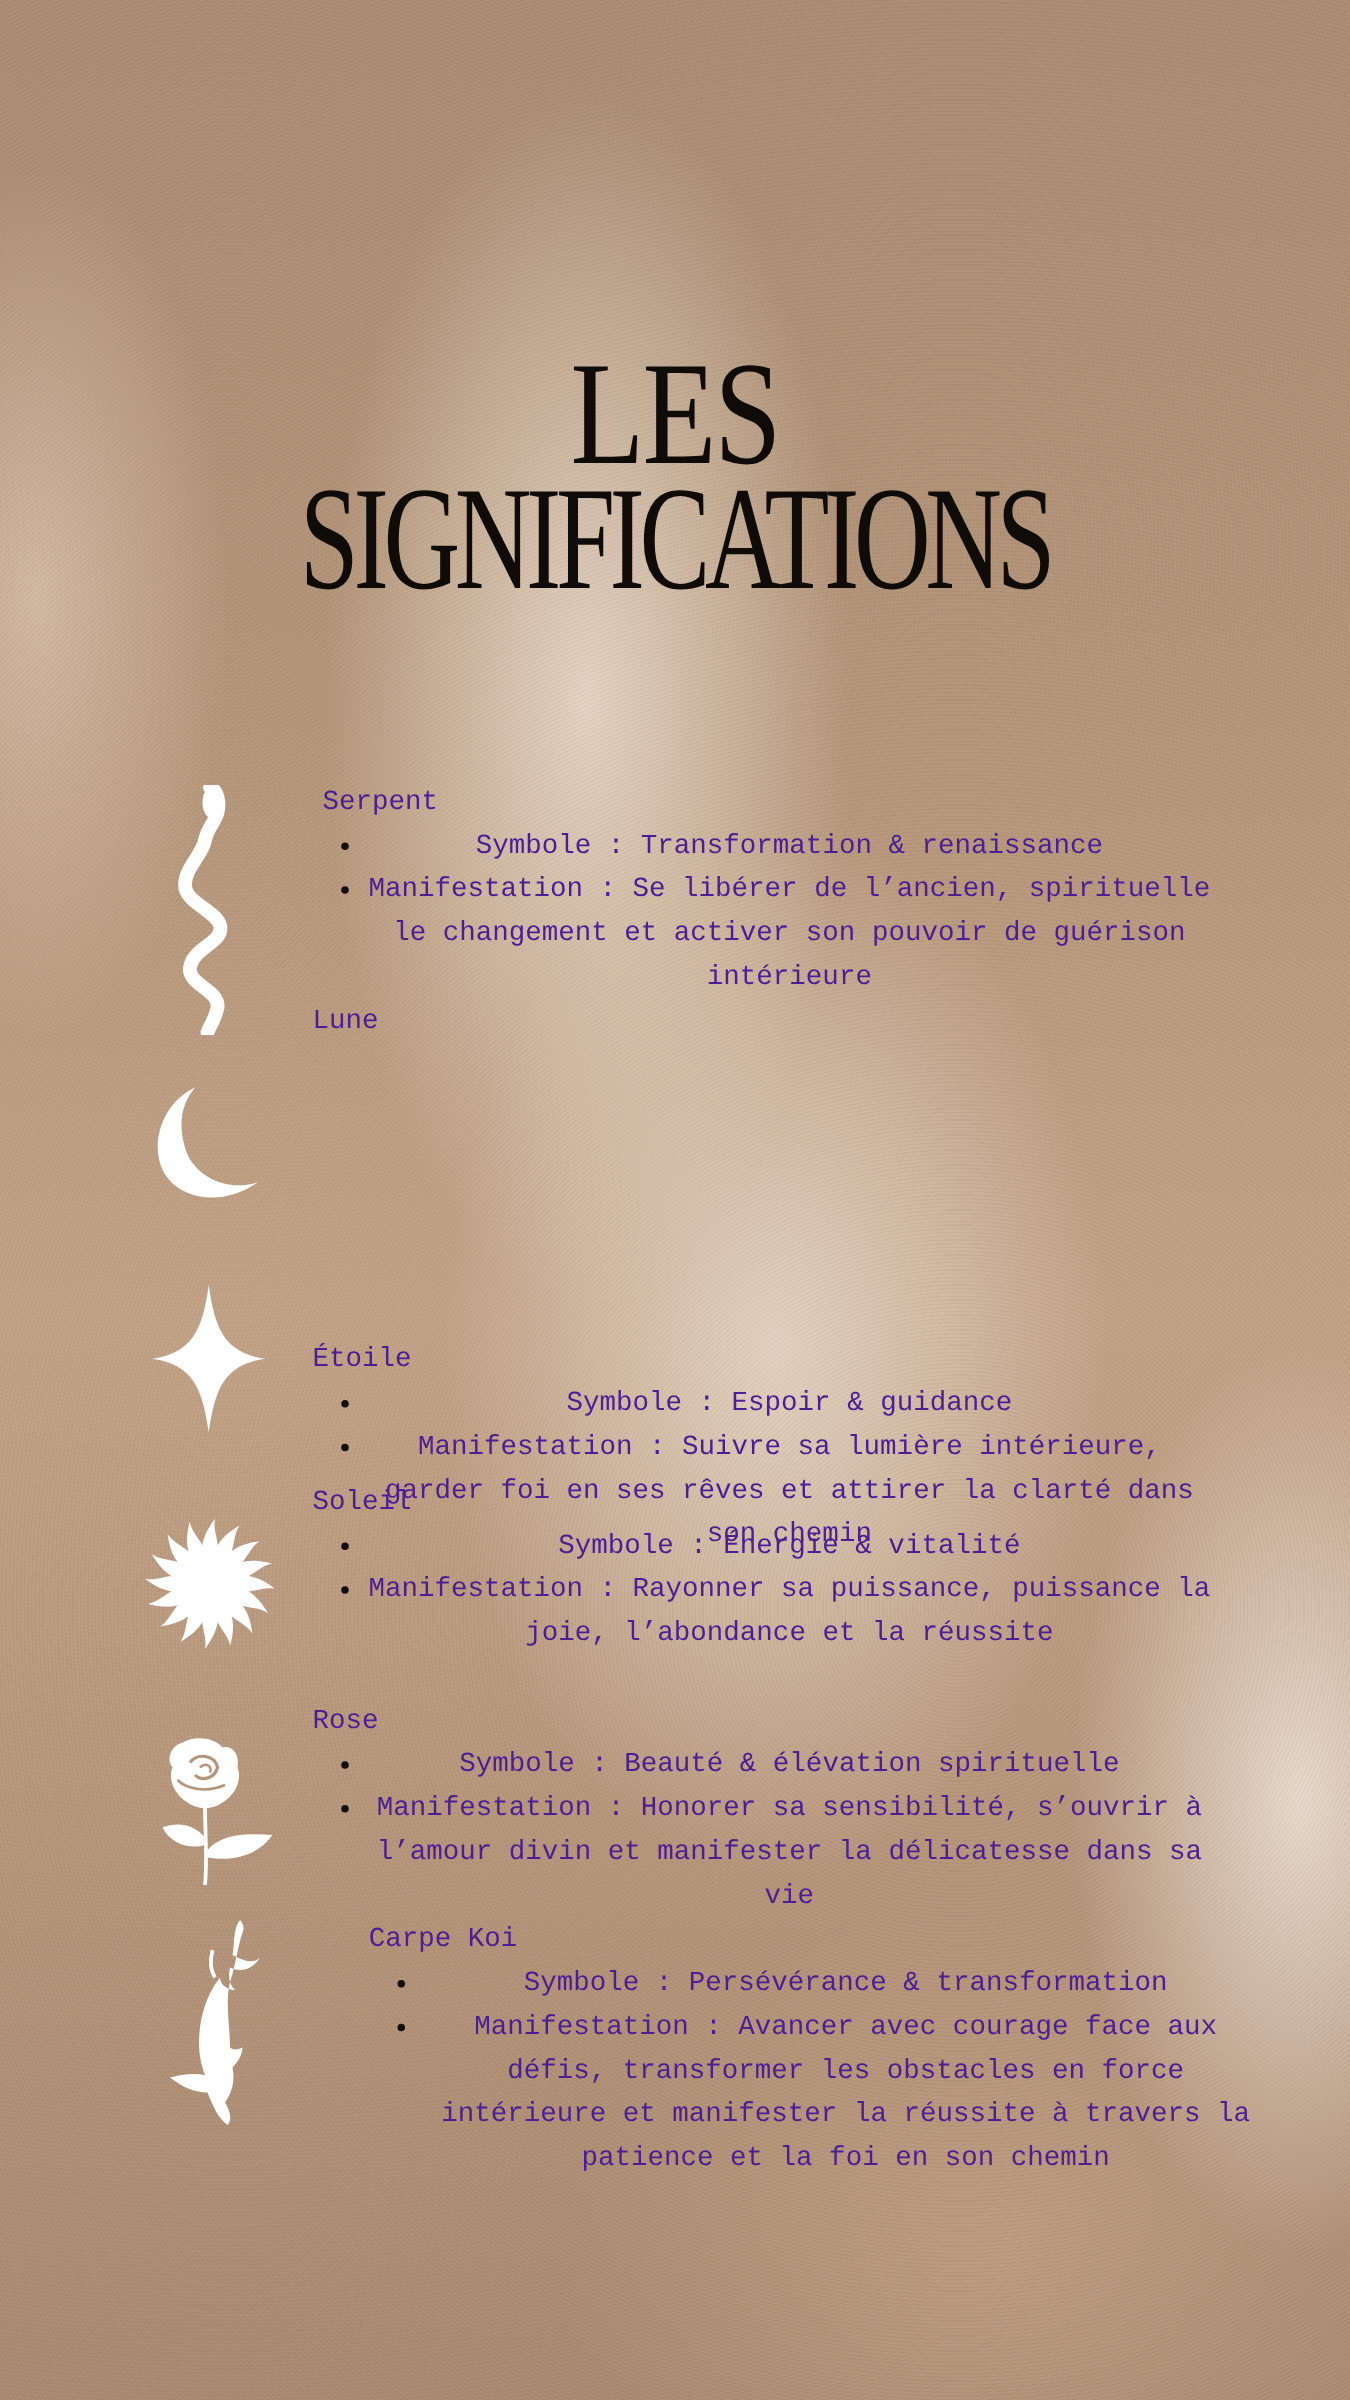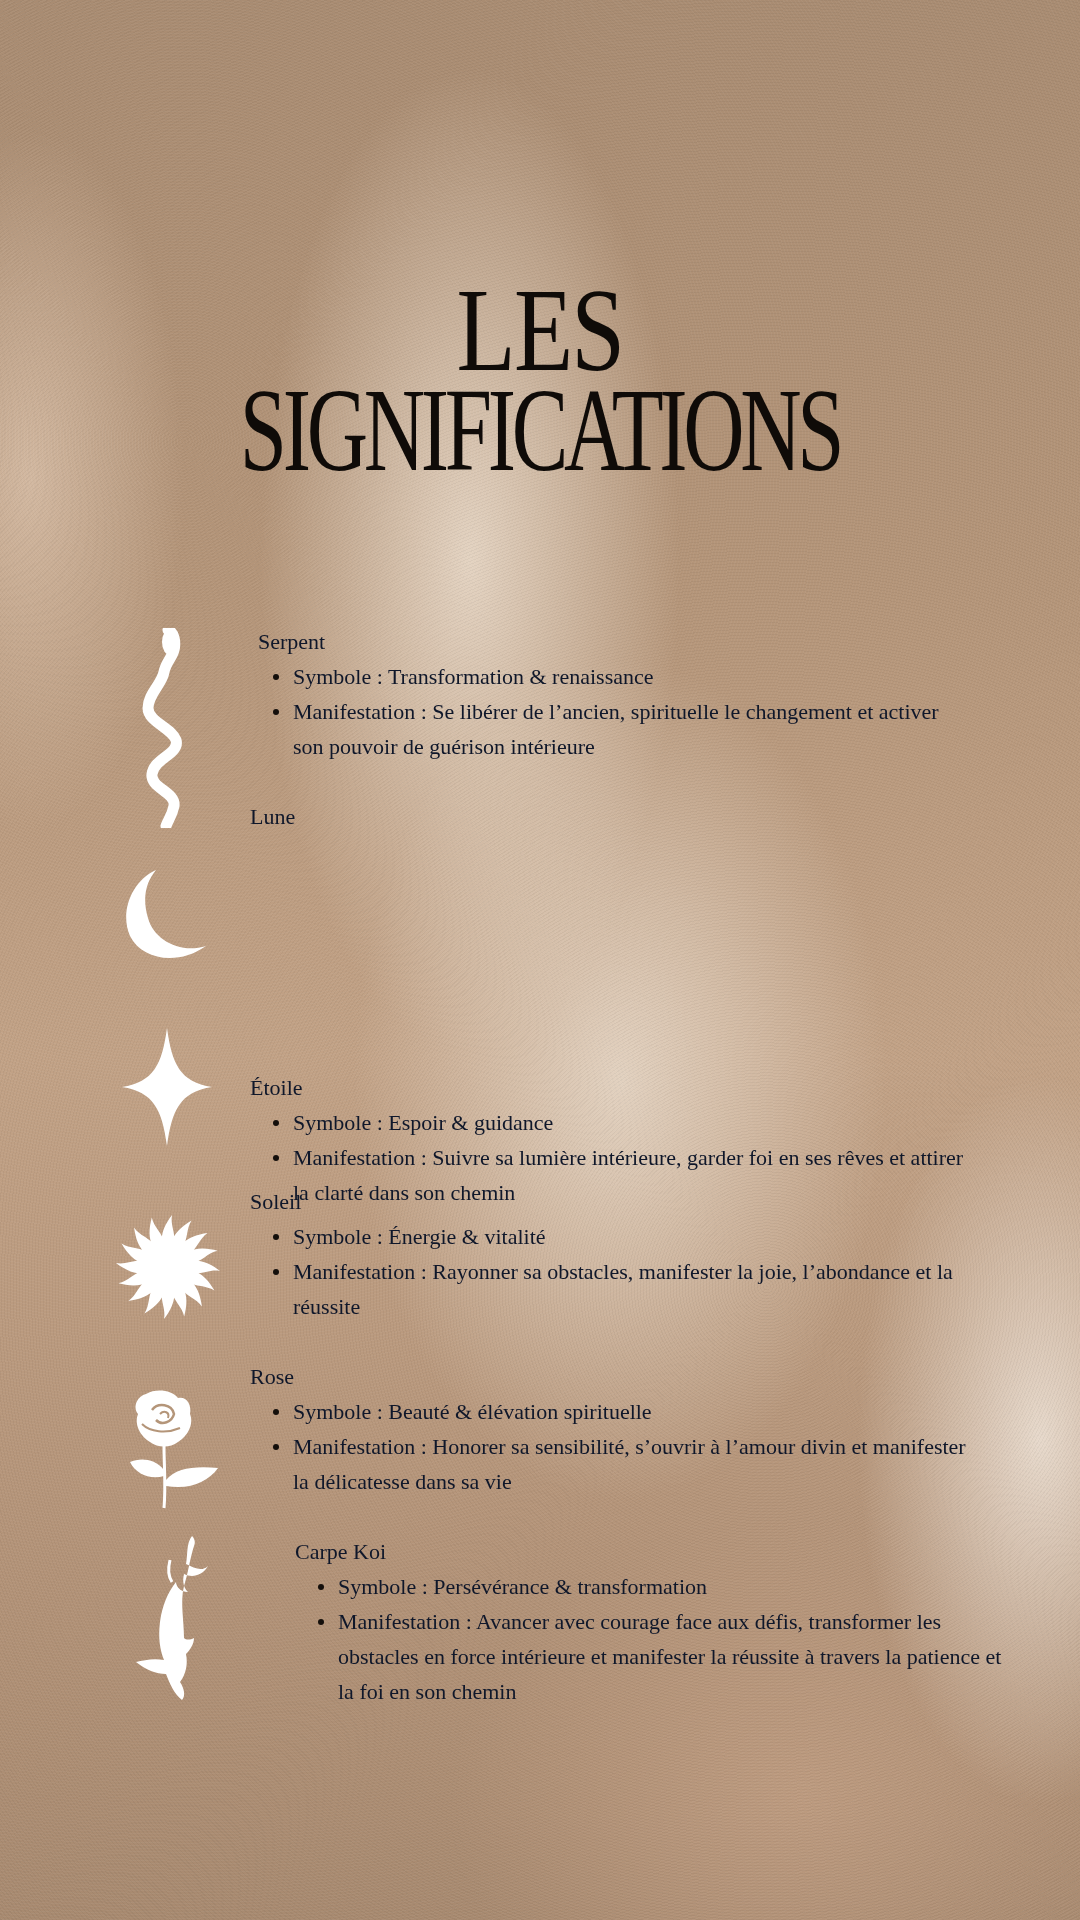--- a/index.html
+++ b/index.html
@@ -31,26 +31,26 @@
       transform-origin: center;
     }
     .title-line1 { top: 272px; font-size: 118px; line-height: 118px; letter-spacing: -2px; transform: scaleX(0.82); }
     .title-line2 { top: 372px; font-size: 118px; line-height: 118px; letter-spacing: -6px; transform: scaleX(0.72); }
 
     .section { position: absolute; left: 0; width: 1080px; }
     .icon { position: absolute; }
     .icon svg { display: block; }
     .content {
       position: absolute; left: 250px; width: 720px;
-      font-family: Liberation Serif, serif;
-      color: #0f172a; font-size: 22px; line-height: 35px;
+      font-family: Liberation Mono, monospace;
+      color: #4c1d95; font-size: 22px; line-height: 35px;
     }
     .heading { font-size: 22px; line-height: 35px; margin: 0; }
     ul { margin: 0; padding: 0 0 0 43px; list-style: none; }
-    li { position: relative; }
+    li { position: relative; text-align: center; }
     li::before {
       content: ""; position: absolute; left: -20px; top: 15px;
       width: 6px; height: 6px; border-radius: 50%; background: #140f0b;
     }
   </style>
 </head>
 <body>
 
 <div class="bg"></div>
 <div class="grain"></div>
@@ -122,21 +122,21 @@
         <path d="M-6 -22 C-8 -34 -2 -44 4 -52 C2 -42 8 -34 6 -22 Z" transform="rotate(292.5)"></path>
         <path d="M-6 -22 C-8 -34 -2 -44 4 -52 C2 -42 8 -34 6 -22 Z" transform="rotate(315)"></path>
         <path d="M-6 -22 C-8 -34 -2 -44 4 -52 C2 -42 8 -34 6 -22 Z" transform="rotate(337.5)"></path>
       </g>
     </svg>
   </div>
   <div class="content" style="top:1184px;">
     <div class="heading">Soleil</div>
     <ul>
       <li>Symbole : Énergie &amp; vitalité</li>
-      <li>Manifestation : Rayonner sa obstacles, manifester la joie, l’abondance et la réussite</li>
+      <li>Manifestation : Rayonner sa puissance, puissance la joie, l’abondance et la réussite</li>
     </ul>
   </div>
 </div>
 
 <div class="section">
   <div class="icon" style="left:120px; top:1388px;">
     <svg width="100" height="122" viewBox="0 0 100 122">
       <path d="M26 6 C36 0 52 2 58 10 C66 8 72 16 70 26 C74 36 68 48 58 54 C50 60 38 60 30 54 C20 48 14 36 18 26 C12 18 18 8 26 6 Z" fill="#fff"></path>
       <path d="M32 22 C38 14 52 16 54 26 C52 34 42 38 36 32" fill="none" stroke="#b49579" stroke-width="2.5"></path>
       <path d="M40 26 C44 22 50 24 48 30" fill="none" stroke="#b49579" stroke-width="2"></path>

